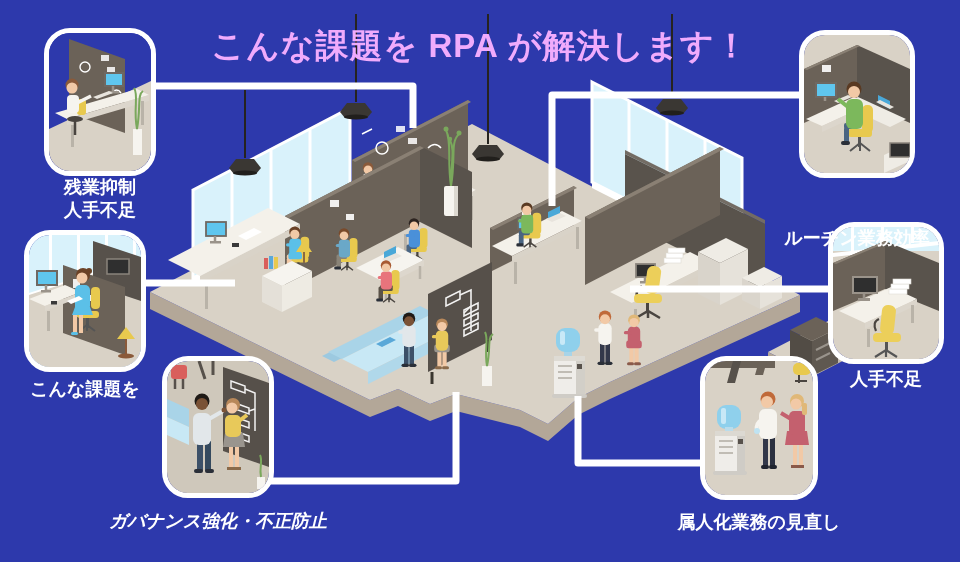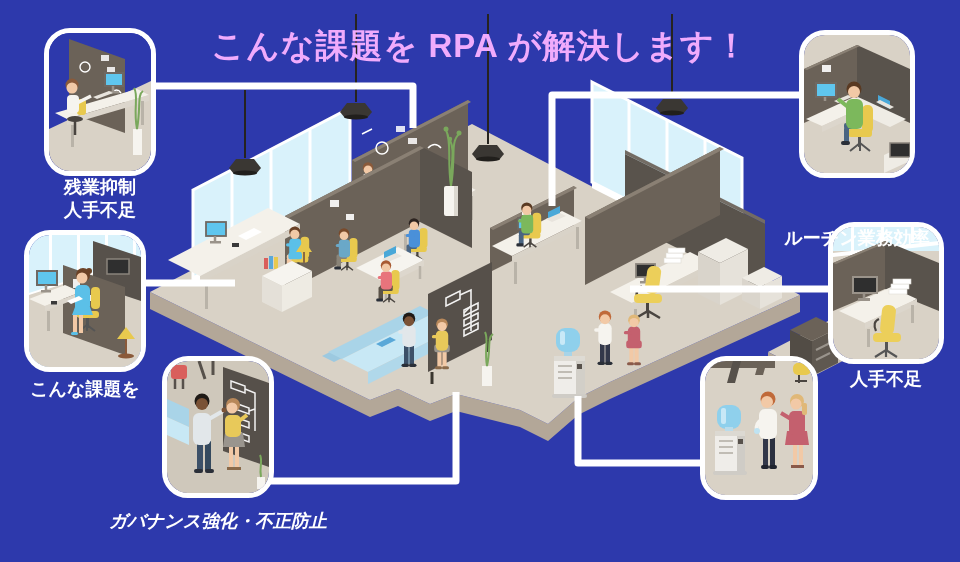--- a/index.html
+++ b/index.html
@@ -511,14 +511,15 @@
       <circle cx="91" cy="43" r="5.5" fill="#f2c9a6"></circle>
     </svg>
   </div>
 
   <div class="callout-label lbl-1">残業抑制
 人手不足</div>
   <div class="callout-label lbl-2">こんな課題を</div>
   <div class="callout-label lbl-3">ガバナンス強化・不正防止</div>
   <div class="callout-label lbl-4">ルーチン業務効率</div>
   <div class="callout-label lbl-5">人手不足</div>
+  <div class="callout-label lbl-6">属人化業務の見直し</div>
 
 </div>
 
 </body></html>

